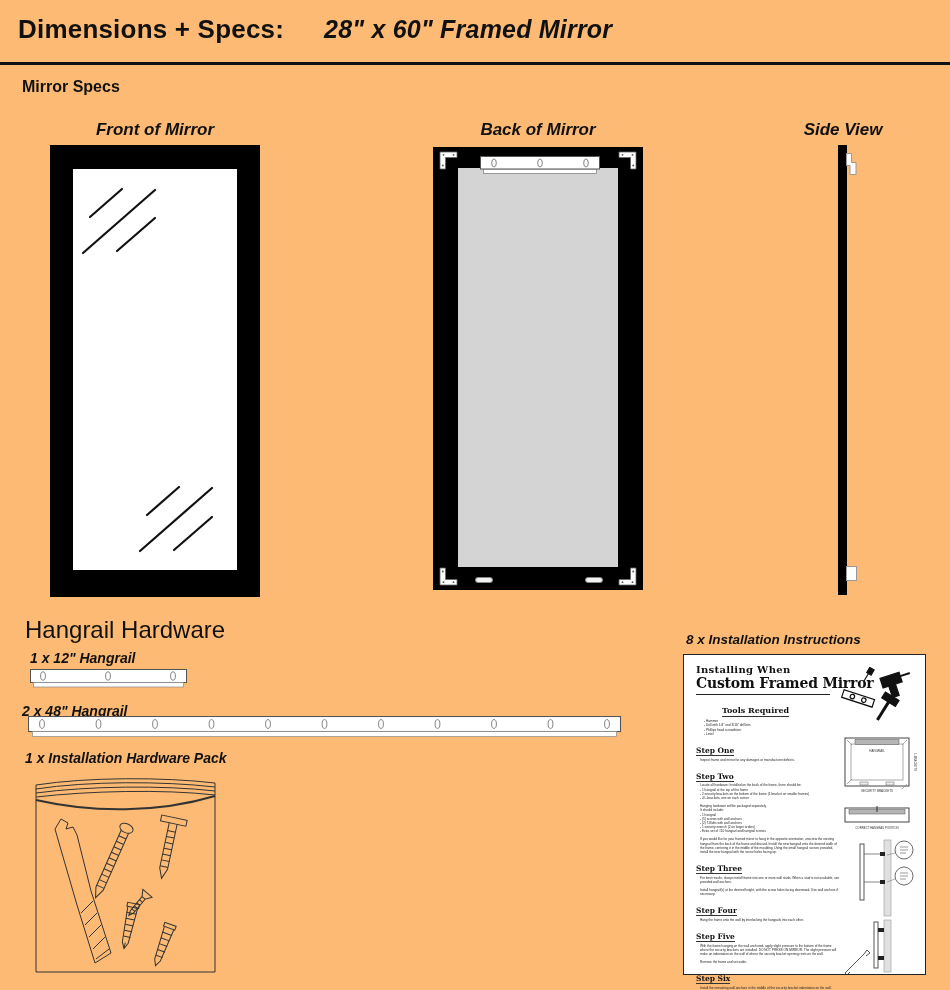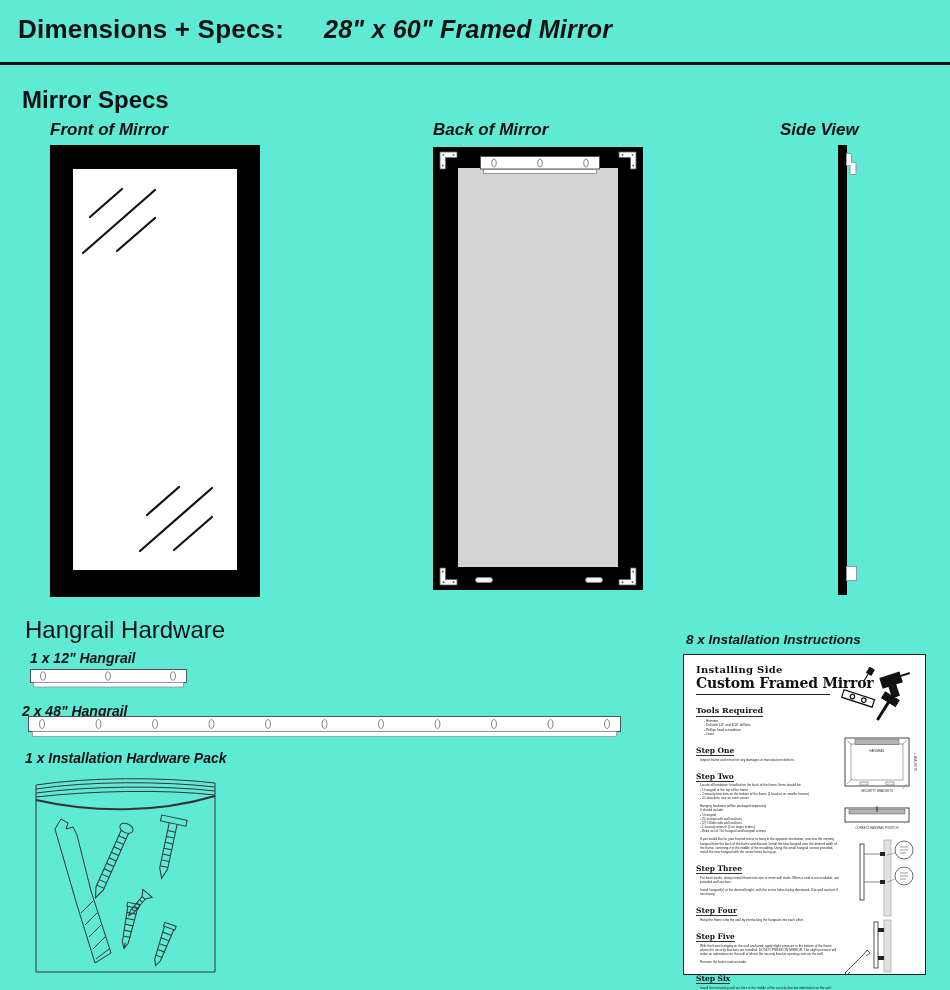--- a/index.html
+++ b/index.html
@@ -1,30 +1,30 @@
 <!DOCTYPE html>
 <html><head>
 <meta charset="utf-8">
 <style>
   * { margin:0; padding:0; box-sizing:border-box; }
   html,body { background:#fff; }
   body { font-family:"Liberation Sans", sans-serif; color:#111; }
-  .page { position:relative; width:950px; height:990px; background:#5eead4; overflow:hidden; }
+  .page { position:relative; width:950px; height:990px; background:#fdba74; overflow:hidden; }
 
   
   .hdr { position:absolute; left:18px; top:14px; width:920px; display:flex; align-items:baseline; gap:40px; }
   .hdr-title { font-size:26px; font-weight:600; letter-spacing:0.2px; }
   .hdr-sub { font-size:25px; font-weight:700; font-style:italic; letter-spacing:0.2px; }
   .hdr-rule { position:absolute; left:0; top:62px; width:950px; height:3px; background:#111; }
 
   
-  .mirror-specs-title { position:absolute; left:22px; top:86px; font-size:24px; font-weight:600; }
+  .mirror-specs-title { position:absolute; left:22px; top:78px; font-size:16px; font-weight:600; }
   .included-title { position:absolute; left:25px; top:616px; font-size:24px; font-weight:500; }
 
-  .view-label { position:absolute; top:120px; font-size:17px; font-weight:700; font-style:italic; text-align:left; }
+  .view-label { position:absolute; top:120px; font-size:17px; font-weight:700; font-style:italic; text-align:center; }
   .lbl-front { left:50px; width:210px; }
   .lbl-back  { left:433px; width:210px; }
   .lbl-side  { left:780px; width:126px; }
 
   
   .front-frame { position:absolute; left:50px; top:145px; width:210px; height:452px; background:#000; }
   .front-glass { position:absolute; left:23px; top:24px; width:164px; height:401px; background:#fff; }
 
   
   .back-frame { position:absolute; left:433px; top:147px; width:210px; height:443px; background:#000; }
@@ -52,21 +52,21 @@
   .rail48 { position:absolute; left:28px; top:716px; }
   .pack { position:absolute; left:33px; top:773px; }
 
   
   .instr-label { position:absolute; left:686px; top:632px; font-size:13.5px; font-weight:700; font-style:italic; }
   .sheet { position:absolute; left:683px; top:654px; width:243px; height:321px; background:#fff; border:1.5px solid #222; }
   .sheet-left { position:absolute; left:12px; top:9px; width:144px; }
   .sheet-title1 { font-family:"DejaVu Serif", serif; font-size:10px; font-weight:600; letter-spacing:0.3px; }
   .sheet-title2 { font-family:"DejaVu Serif", serif; font-size:14px; font-weight:700; letter-spacing:-0.2px; white-space:nowrap; }
   .sheet-title-rule { width:134px; height:1px; background:#222; margin:3px 0 4px 0; }
-  .tools-head { font-family:"DejaVu Serif", serif; font-size:8px; font-weight:700; border-bottom:0.5px solid #333; display:inline-block; padding-bottom:0.5px; }
+  .tools-head { font-family:"DejaVu Serif", serif; font-size:8px; font-weight:700; border-bottom:0.5px solid #333; display:inline-block; padding-bottom:0.5px;margin-left:26px; }
   .tools-list { margin:2px 0 3px 8px; }
   .tools-list div { font-size:3.2px; line-height:1.35; color:#222; }
   .step { margin-bottom:3px; }
   .step-head { font-family:"DejaVu Serif", serif; font-size:7.5px; font-weight:700; border-bottom:0.5px solid #333; display:inline-block; padding-bottom:0; margin-bottom:1.5px; }
   .step-body { font-size:3.2px; line-height:1.3; color:#222; white-space:pre-line; margin-left:4px; }
   .sheet-right { position:absolute; left:156px; top:0; width:82px; height:100%; }
   .sr-item { position:absolute; left:0; }
 
   svg { display:block; }
 </style>
@@ -217,21 +217,21 @@
         <rect x="124" y="150" width="12" height="4"></rect>
         <path d="M125,154 L127,188 L130,194 L133,188 L135,154"></path>
         <path d="M125,160 h10 M125.5,166 h9 M126,172 h8.5 M126.5,178 h8 M127,184 h7"></path>
       </g>
     </g>
   </svg>
 
   <div class="instr-label">8 x Installation Instructions</div>
   <div class="sheet">
     <div class="sheet-left">
-      <div class="sheet-title1">Installing Side</div>
+      <div class="sheet-title1">Installing When</div>
       <div class="sheet-title2">Custom Framed Mirror</div>
       <div class="sheet-title-rule"></div>
       <div><span class="tools-head">Tools Required</span></div>
       <div class="tools-list">
         <div>- Hammer</div>
         <div>- Drill with 1/4" and 3/16" drill bits</div>
         <div>- Phillips head screwdriver</div>
         <div>- Level</div>
       </div>
       <div class="step">

